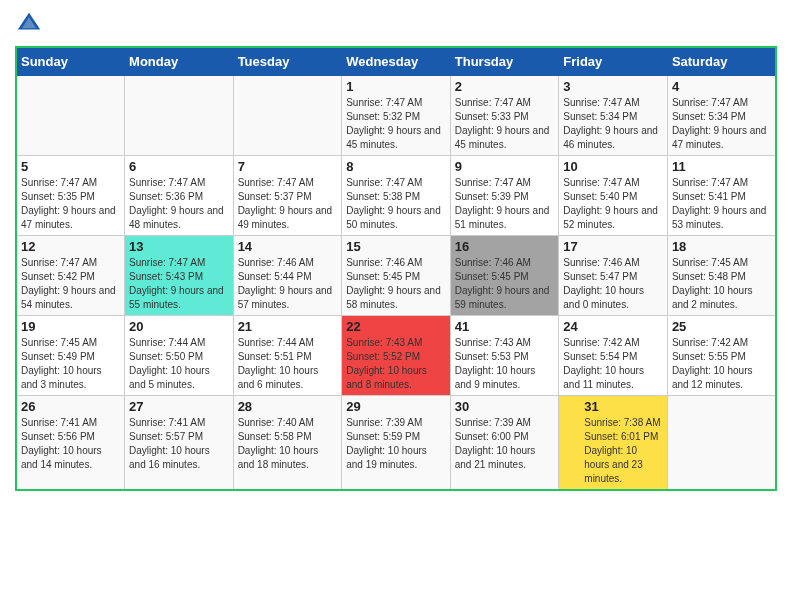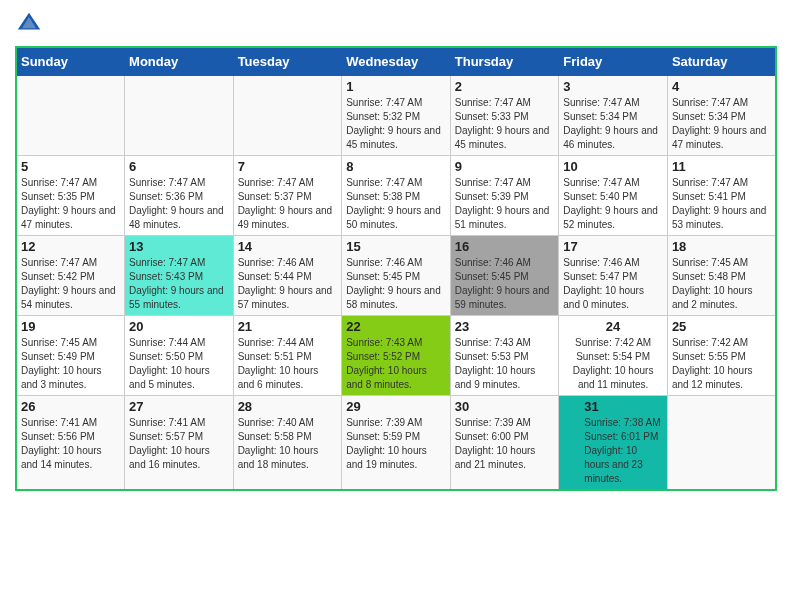--- a/index.html
+++ b/index.html
@@ -256,33 +256,33 @@
             <div class="day-info" style="white-space: pre-line;">Sunrise: 7:44 AM
 Sunset: 5:50 PM
 Daylight: 10 hours and 5 minutes.</div>
           </td>
           <td style="background: rgb(255, 255, 255);">
             <div class="day-num">21</div>
             <div class="day-info" style="white-space: pre-line;">Sunrise: 7:44 AM
 Sunset: 5:51 PM
 Daylight: 10 hours and 6 minutes.</div>
           </td>
-          <td style="background: #84cc16;">
+          <td style="background: #ef4444;">
             <div class="day-num">22</div>
             <div class="day-info" style="white-space: pre-line;">Sunrise: 7:43 AM
 Sunset: 5:52 PM
 Daylight: 10 hours and 8 minutes.</div>
           </td>
           <td style="background: rgb(255, 255, 255);">
-            <div class="day-num">23</div>
+            <div class="day-num">41</div>
             <div class="day-info" style="white-space: pre-line;">Sunrise: 7:43 AM
 Sunset: 5:53 PM
 Daylight: 10 hours and 9 minutes.</div>
           </td>
-          <td style="background: rgb(255, 255, 255); text-align: center;">
+          <td style="background: rgb(255, 255, 255);">
             <div class="day-num">24</div>
             <div class="day-info" style="white-space: pre-line;">Sunrise: 7:42 AM
 Sunset: 5:54 PM
 Daylight: 10 hours and 11 minutes.</div>
           </td>
           <td style="background: rgb(255, 255, 255); margin-left: 45px;">
             <div class="day-num">25</div>
             <div class="day-info" style="white-space: pre-line;">Sunrise: 7:42 AM
 Sunset: 5:55 PM
 Daylight: 10 hours and 12 minutes.</div>
@@ -312,21 +312,21 @@
             <div class="day-info" style="white-space: pre-line;">Sunrise: 7:39 AM
 Sunset: 5:59 PM
 Daylight: 10 hours and 19 minutes.</div>
           </td>
           <td style="background: rgb(249, 249, 249);">
             <div class="day-num">30</div>
             <div class="day-info" style="white-space: pre-line;">Sunrise: 7:39 AM
 Sunset: 6:00 PM
 Daylight: 10 hours and 21 minutes.</div>
           </td>
-          <td style="background: #14b8a6; padding-left: 25px;">
+          <td style="background: #fde047; padding-left: 25px;">
             <div class="day-num">31</div>
             <div class="day-info" style="white-space: pre-line;">Sunrise: 7:38 AM
 Sunset: 6:01 PM
 Daylight: 10 hours and 23 minutes.</div>
           </td>
           <td class="empty" style="background: rgb(249, 249, 249);"></td>
         </tr>
       </tbody>
   </table>
 </div>

